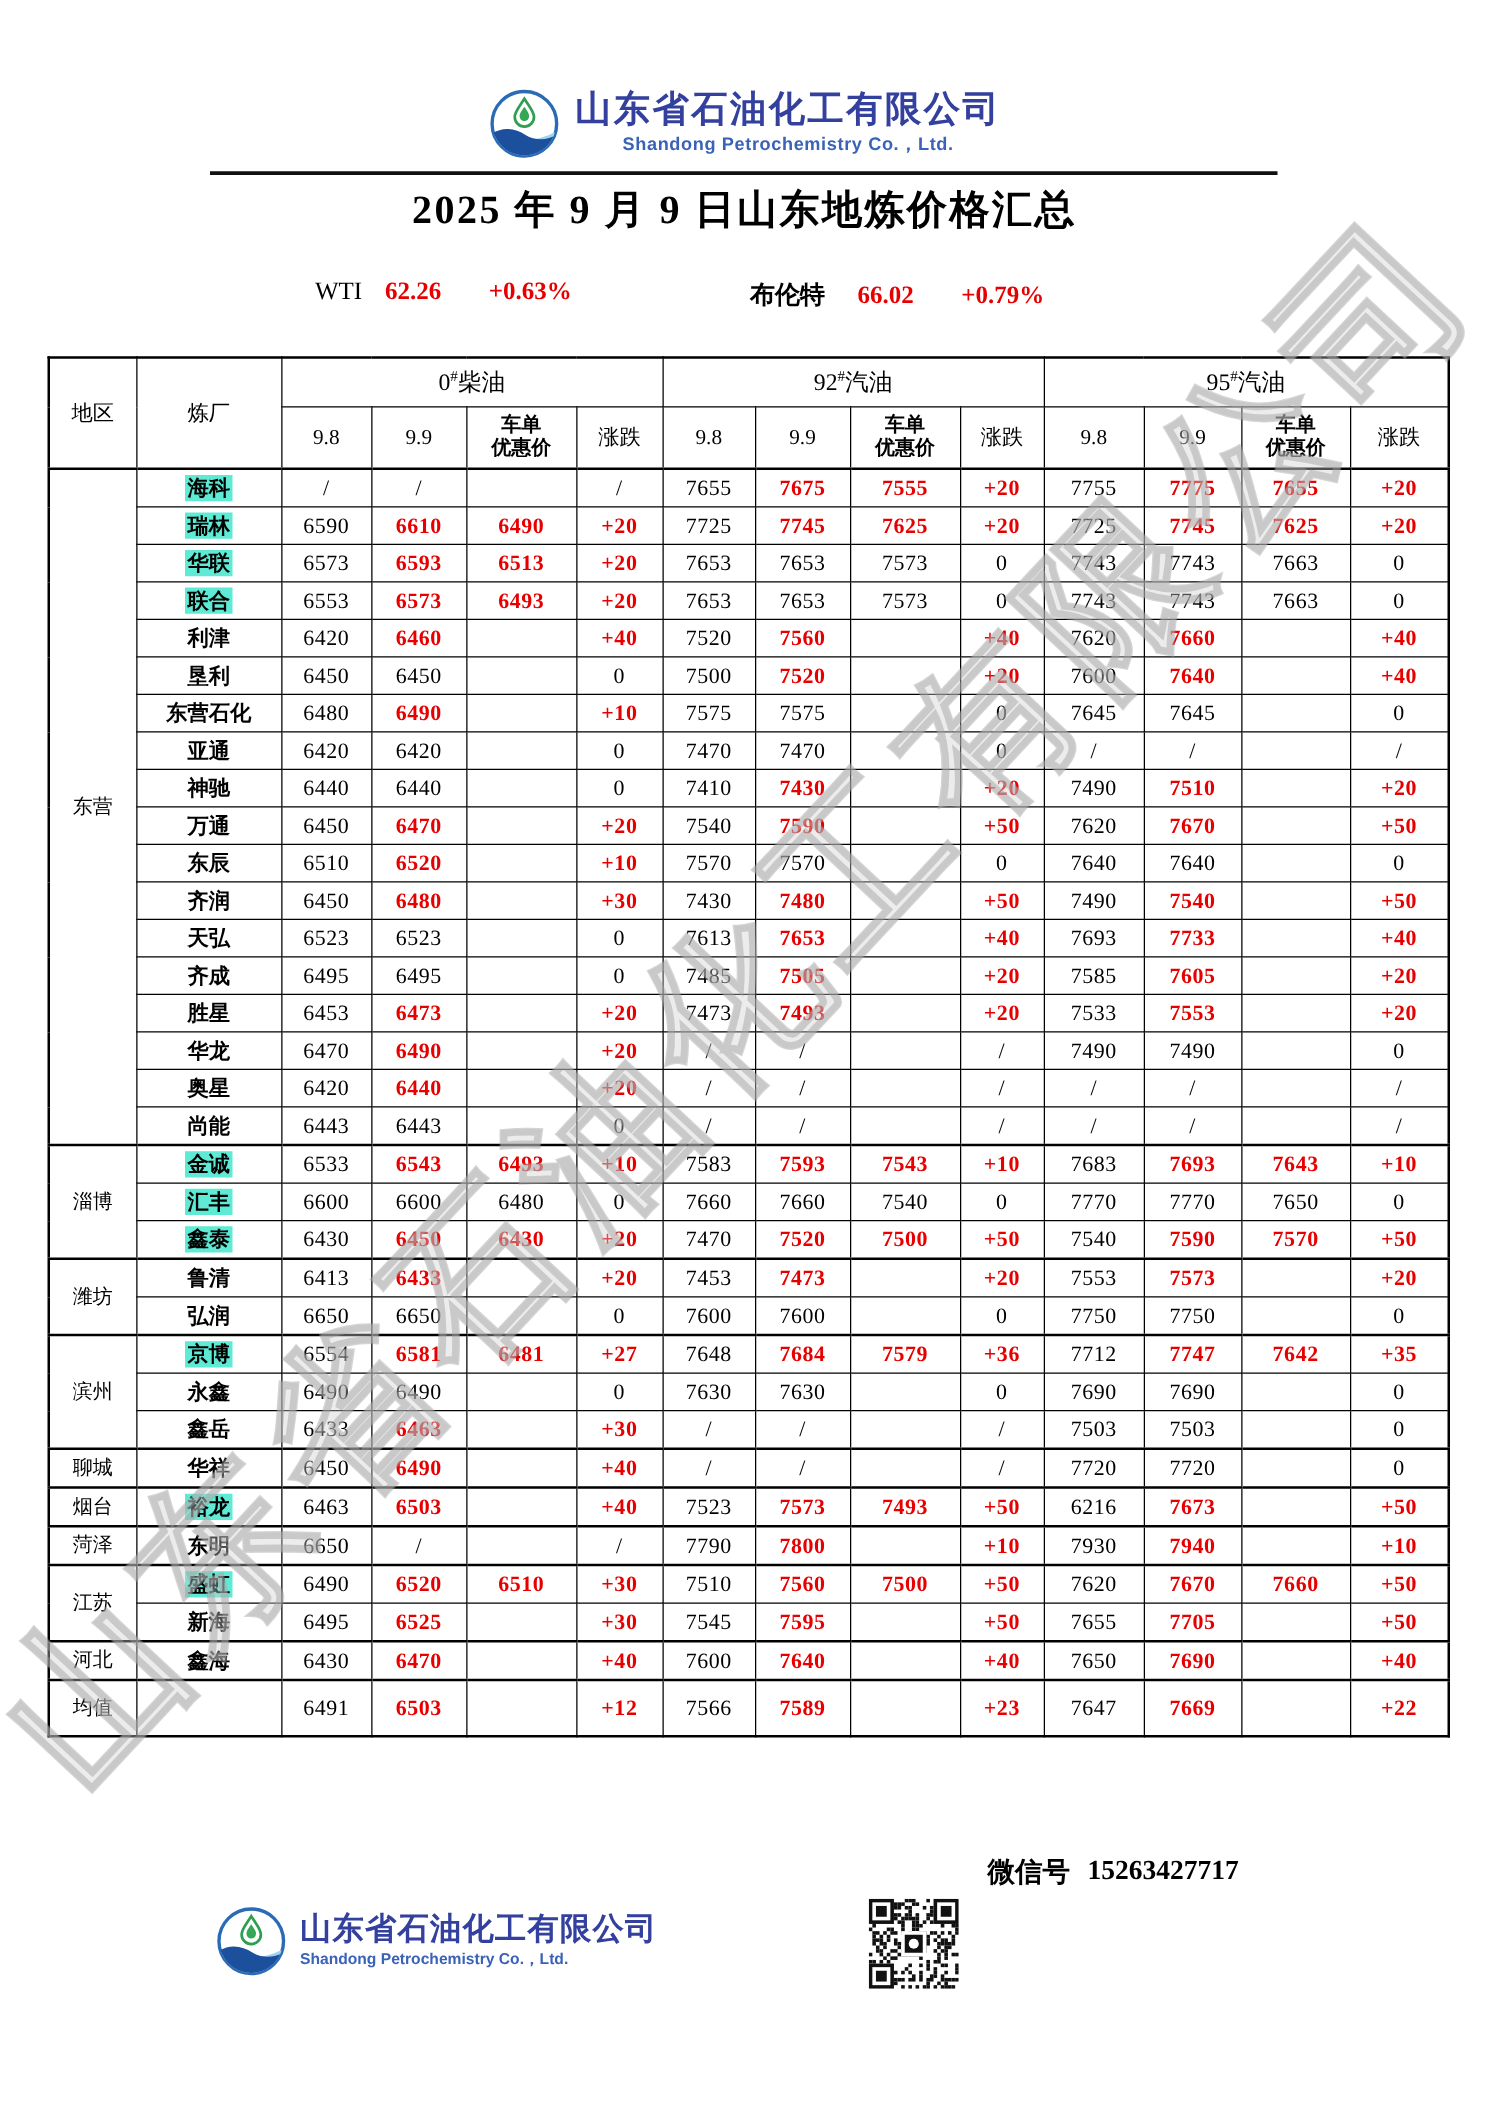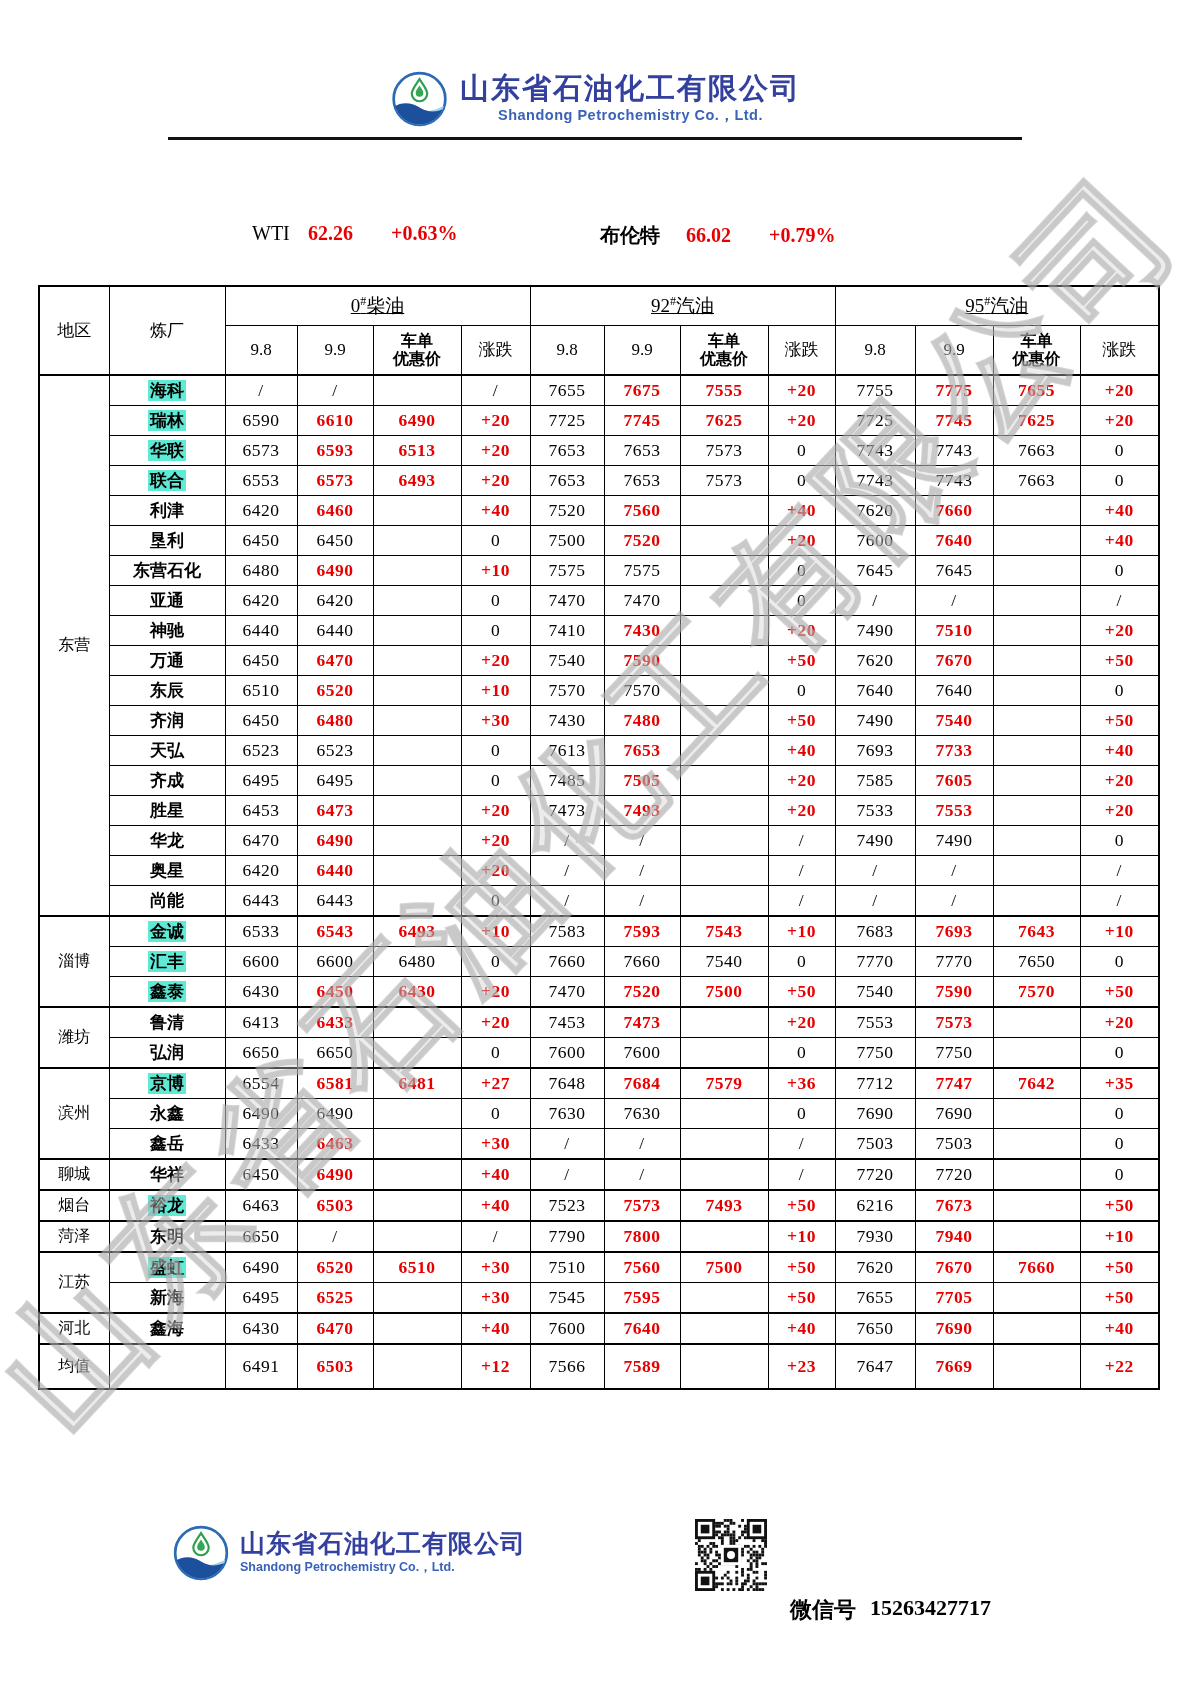--- a/index.html
+++ b/index.html
@@ -27,21 +27,21 @@
   .quote.q2 .lbl{font-family:"Liberation Sans","DejaVu Sans",sans-serif;font-weight:700;min-width:86px;}
   .quote .val{color:#e80000;font-weight:700;margin-left:0;}
   .quote .chg{color:#e80000;font-weight:700;margin-left:38px;}
 
   
   table.prices{position:absolute;left:38px;top:285px;width:1120px;
                border-collapse:collapse;table-layout:fixed;border:2px solid #000;}
   table.prices th,table.prices td{border:1px solid #000;text-align:center;vertical-align:middle;
                padding:0;overflow:hidden;}
   th.corner{font-family:"Liberation Sans","DejaVu Sans",sans-serif;font-weight:400;font-size:17px;}
-  th.group-h{height:38px;font-size:19px;font-weight:400;text-decoration:underline;}
+  th.group-h{height:38px;font-size:19px;font-weight:400;}
   th.group-h sup{font-size:12px;}
   th.sub-h{height:48px;font-size:17px;font-weight:400;white-space:pre-line;line-height:1.15;}
   th.bold-h{font-family:"Liberation Sans","DejaVu Sans",sans-serif;font-weight:700;font-size:16px;}
   thead tr:last-child th{border-bottom:2px solid #000;}
   tbody td{height:29px;}
   tbody tr.region-start td{border-top:2px solid #000;}
   tbody tr.summary td{height:43px;}
   td.region-cell{font-family:Liberation Mono, monospace;font-size:16px;}
   td.refinery-cell{font-family:"Liberation Sans","DejaVu Sans",sans-serif;font-weight:700;font-size:17px;}
   td.refinery-cell .hl{background:#5eead4;padding:1px 2px;}
@@ -57,21 +57,21 @@
              pointer-events:none;z-index:9;}
 
   
   .footer-logo{position:absolute;left:172px;top:1524px;display:flex;align-items:center;gap:10px;}
   .footer-logo .logo-icon{width:58px;height:58px;}
   .f-cn{font-family:"Liberation Sans","DejaVu Sans",sans-serif;font-weight:700;
         font-size:25px;color:#33409e;letter-spacing:1px;line-height:1.1;}
   .f-en{font-family:"Liberation Sans","DejaVu Sans",sans-serif;font-weight:700;
         font-size:12.5px;color:#3a62b8;margin-top:2px;}
   .qr-wrap{position:absolute;left:695px;top:1519px;width:72px;height:72px;}
-  .wechat{position:absolute;left:790px;top:1595px;font-size:22px;font-weight:700;
+  .wechat{position:absolute;left:790px;top:1483px;font-size:22px;font-weight:700;
           display:flex;gap:14px;}
 </style>
 </head>
 <body>
 
 <div class="page">
 
   <div class="logo-band">
     <svg class="logo-icon" viewBox="0 0 64 64">
       <defs>
@@ -87,20 +87,21 @@
       <path d="M32 10 C 26.5 18.5, 23.5 21.5, 23.5 26 a8.5 8.5 0 0 0 17 0 C 40.5 21.5, 37.5 18.5, 32 10 Z" fill="none" stroke="#2f9e4e" stroke-width="2.4"></path>
       <path d="M32 17 C 29.3 21, 27.8 22.8, 27.8 25.4 a4.2 4.2 0 0 0 8.4 0 C 36.2 22.8, 34.7 21, 32 17 Z" fill="#35a855"></path>
     </svg>
     <div class="logo-texts">
       <div class="logo-cn">山东省石油化工有限公司</div>
       <div class="logo-en">Shandong Petrochemistry Co.，Ltd.</div>
     </div>
   </div>
   <div class="divider"></div>
 
+  <div class="doc-title">2025 年 9 月 9 日山东地炼价格汇总</div>
 
   <div class="quote q1">
     <span class="lbl">WTI</span>
     <span class="val">62.26</span>
     <span class="chg">+0.63%</span>
   </div>
   <div class="quote q2">
     <span class="lbl">布伦特</span>
     <span class="val">66.02</span>
     <span class="chg">+0.79%</span>

